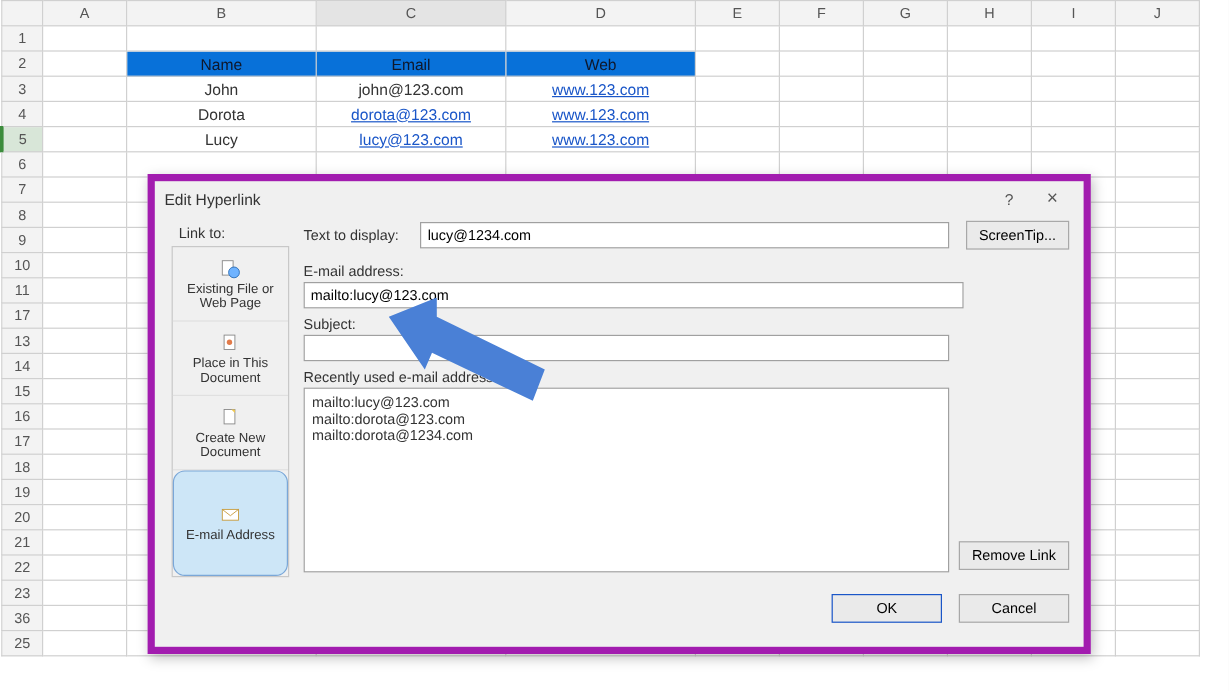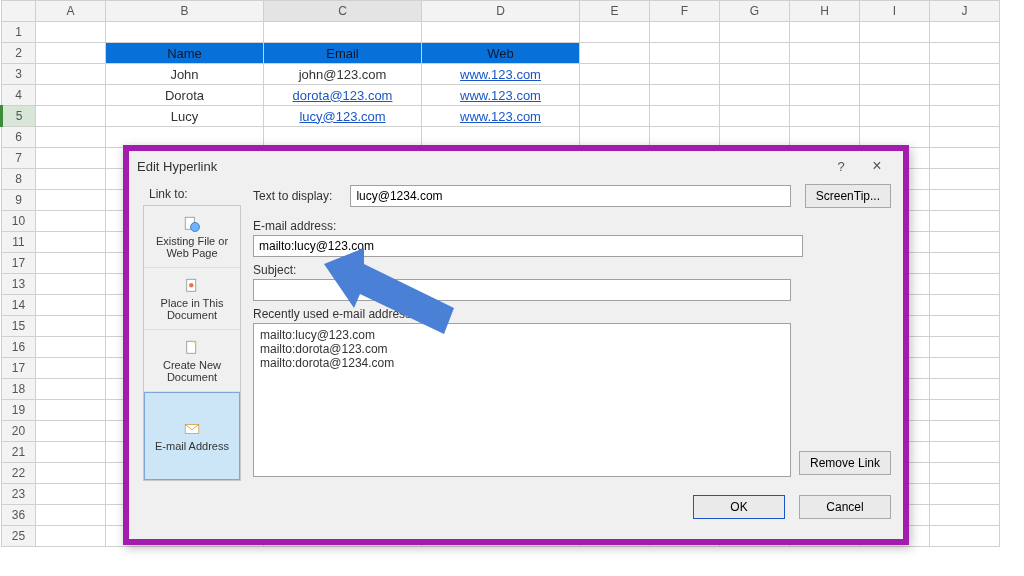--- a/index.html
+++ b/index.html
@@ -523,21 +523,21 @@
 Document</span>
       </div>
       <div class="navbtn">
         <svg class="ic" viewBox="0 0 24 24">
             <rect x="5" y="3" width="12" height="16" fill="#fff" stroke="#888"></rect>
             <path d="M17 3l-4 0 4 4z" fill="#f2c94c"></path>
           </svg>
         <span style="white-space:pre-line;">Create New
 Document</span>
       </div>
-      <div class="navbtn sel" style="flex:1;">
+      <div class="navbtn sel" style="flex:1;border-radius:10px;">
         <svg class="ic" viewBox="0 0 24 24">
             <rect x="3" y="6" width="18" height="12" fill="#fff" stroke="#c79a3a"></rect>
             <path d="M3 6l9 7 9-7" fill="none" stroke="#c79a3a"></path>
           </svg>
         <span>E-mail Address</span>
       </div>
     </div>
 
     <div class="content">
       <div class="row-disp">

